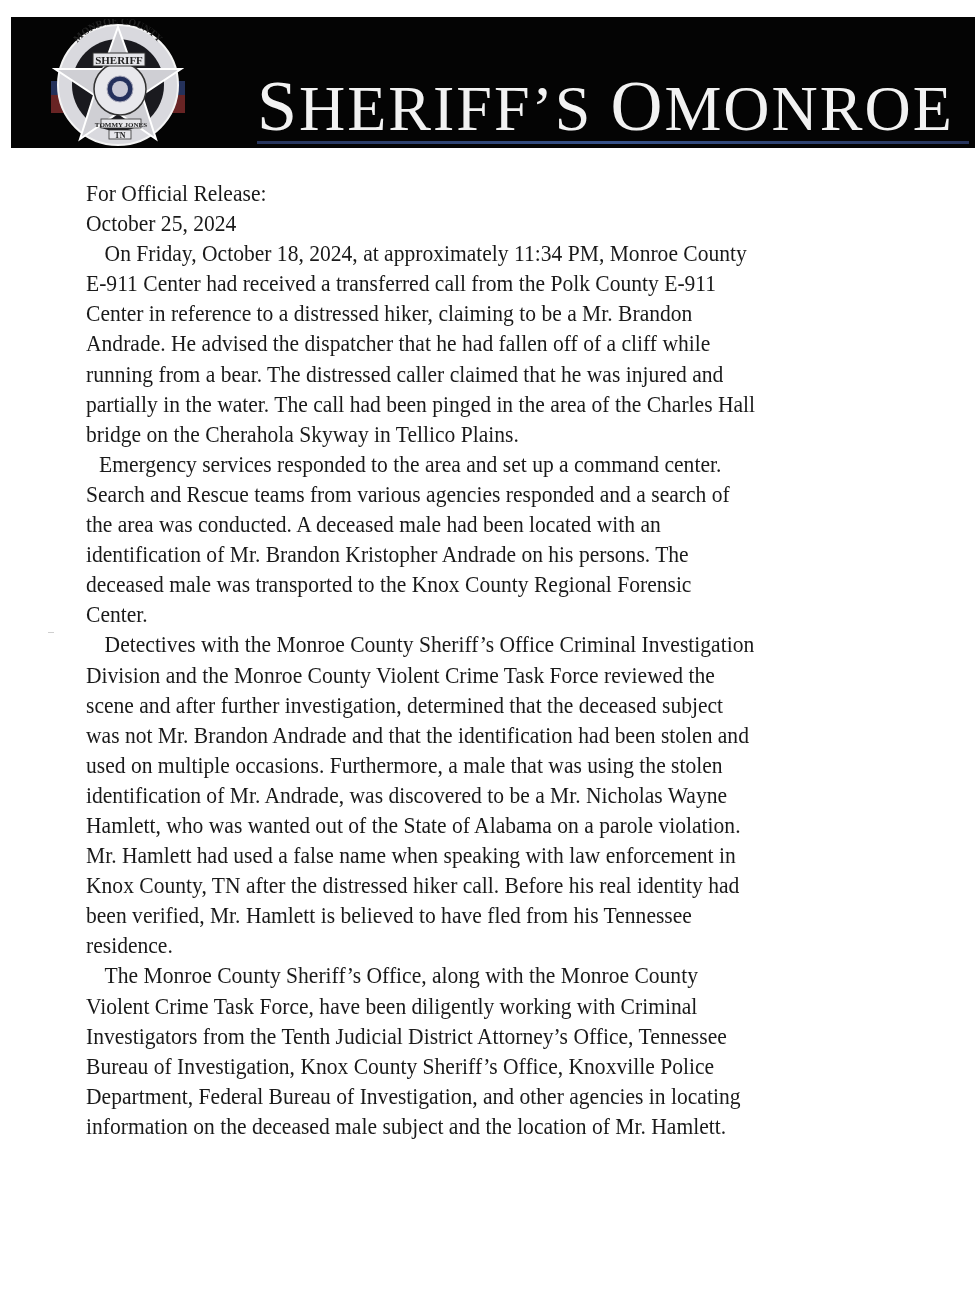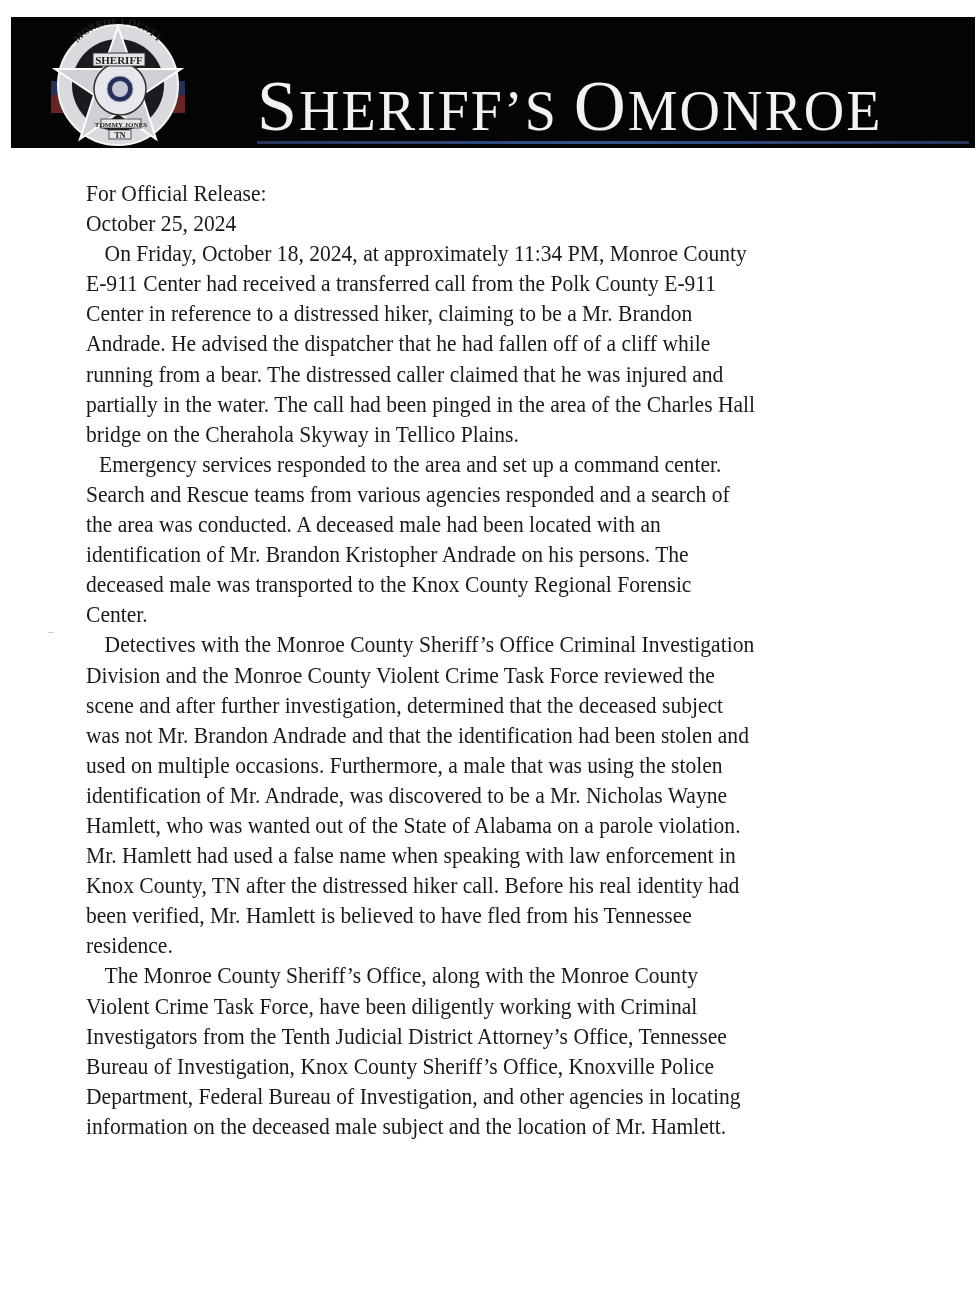--- a/index.html
+++ b/index.html
@@ -3,21 +3,21 @@
 <meta charset="utf-8">
 <style>
   html, body { margin: 0; padding: 0; background: #ffffff; }
   body { width: 980px; height: 1289px; position: relative; overflow: hidden; font-family: "Liberation Serif", serif; color: #1a1a1a; }
   .banner { position: absolute; left: 11px; top: 17px; width: 964px; height: 131px; background: #040404; }
   .badge { position: absolute; left: 12px; top: 2px; width: 190px; height: 128px; }
   .banner-line1 { position: absolute; left: 248px; top: 10px; font-size: 47px; line-height: 47px; letter-spacing: 0.5px;
     background: linear-gradient(180deg, #5d86b8 0%, #9fbad8 55%, #c8d8ea 100%); -webkit-background-clip: text; background-clip: text; color: transparent; white-space: nowrap; }
   .banner-line2 { position: absolute; left: 246px; top: 54px; color: #f2f2f2; white-space: nowrap; letter-spacing: 2px; line-height: 70px; }
   .banner-line2 .cap { font-size: 72px; }
-  .banner-line2 .sm { font-size: 56px; text-align: center; }
+  .banner-line2 .sm { font-size: 64px; text-align: center; }
   .banner-rule { position: absolute; left: 246px; top: 124px; width: 712px; height: 3px; background: linear-gradient(90deg, #2b3a66, #3d5b99, #2b3a66); opacity: 0.9; }
   .body-text { position: absolute; left: 86px; top: 178px; width: 830px; font-size: 23.2px; line-height: 30.1px; transform: scaleX(0.93); transform-origin: left top; }
   .line { white-space: pre; display: block; }
   .indent { padding-left: 20px; }
   .indent-sm { padding-left: 14px; }
   .scan-mark { position: absolute; left: 48px; top: 632px; width: 6px; height: 1px; background: #cfcfcf; }
 </style>
 </head>
 <body>
 

